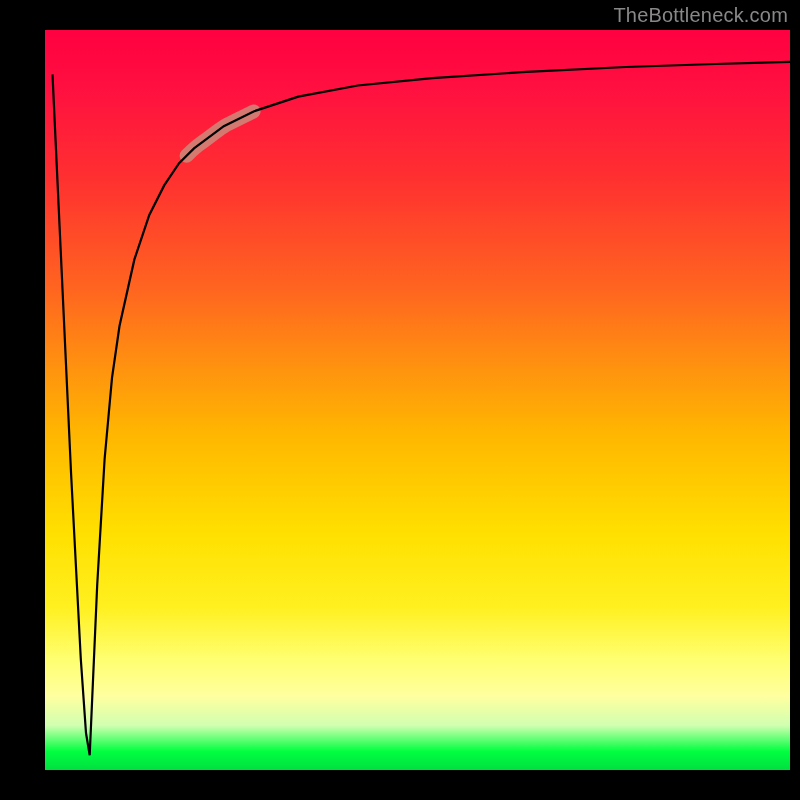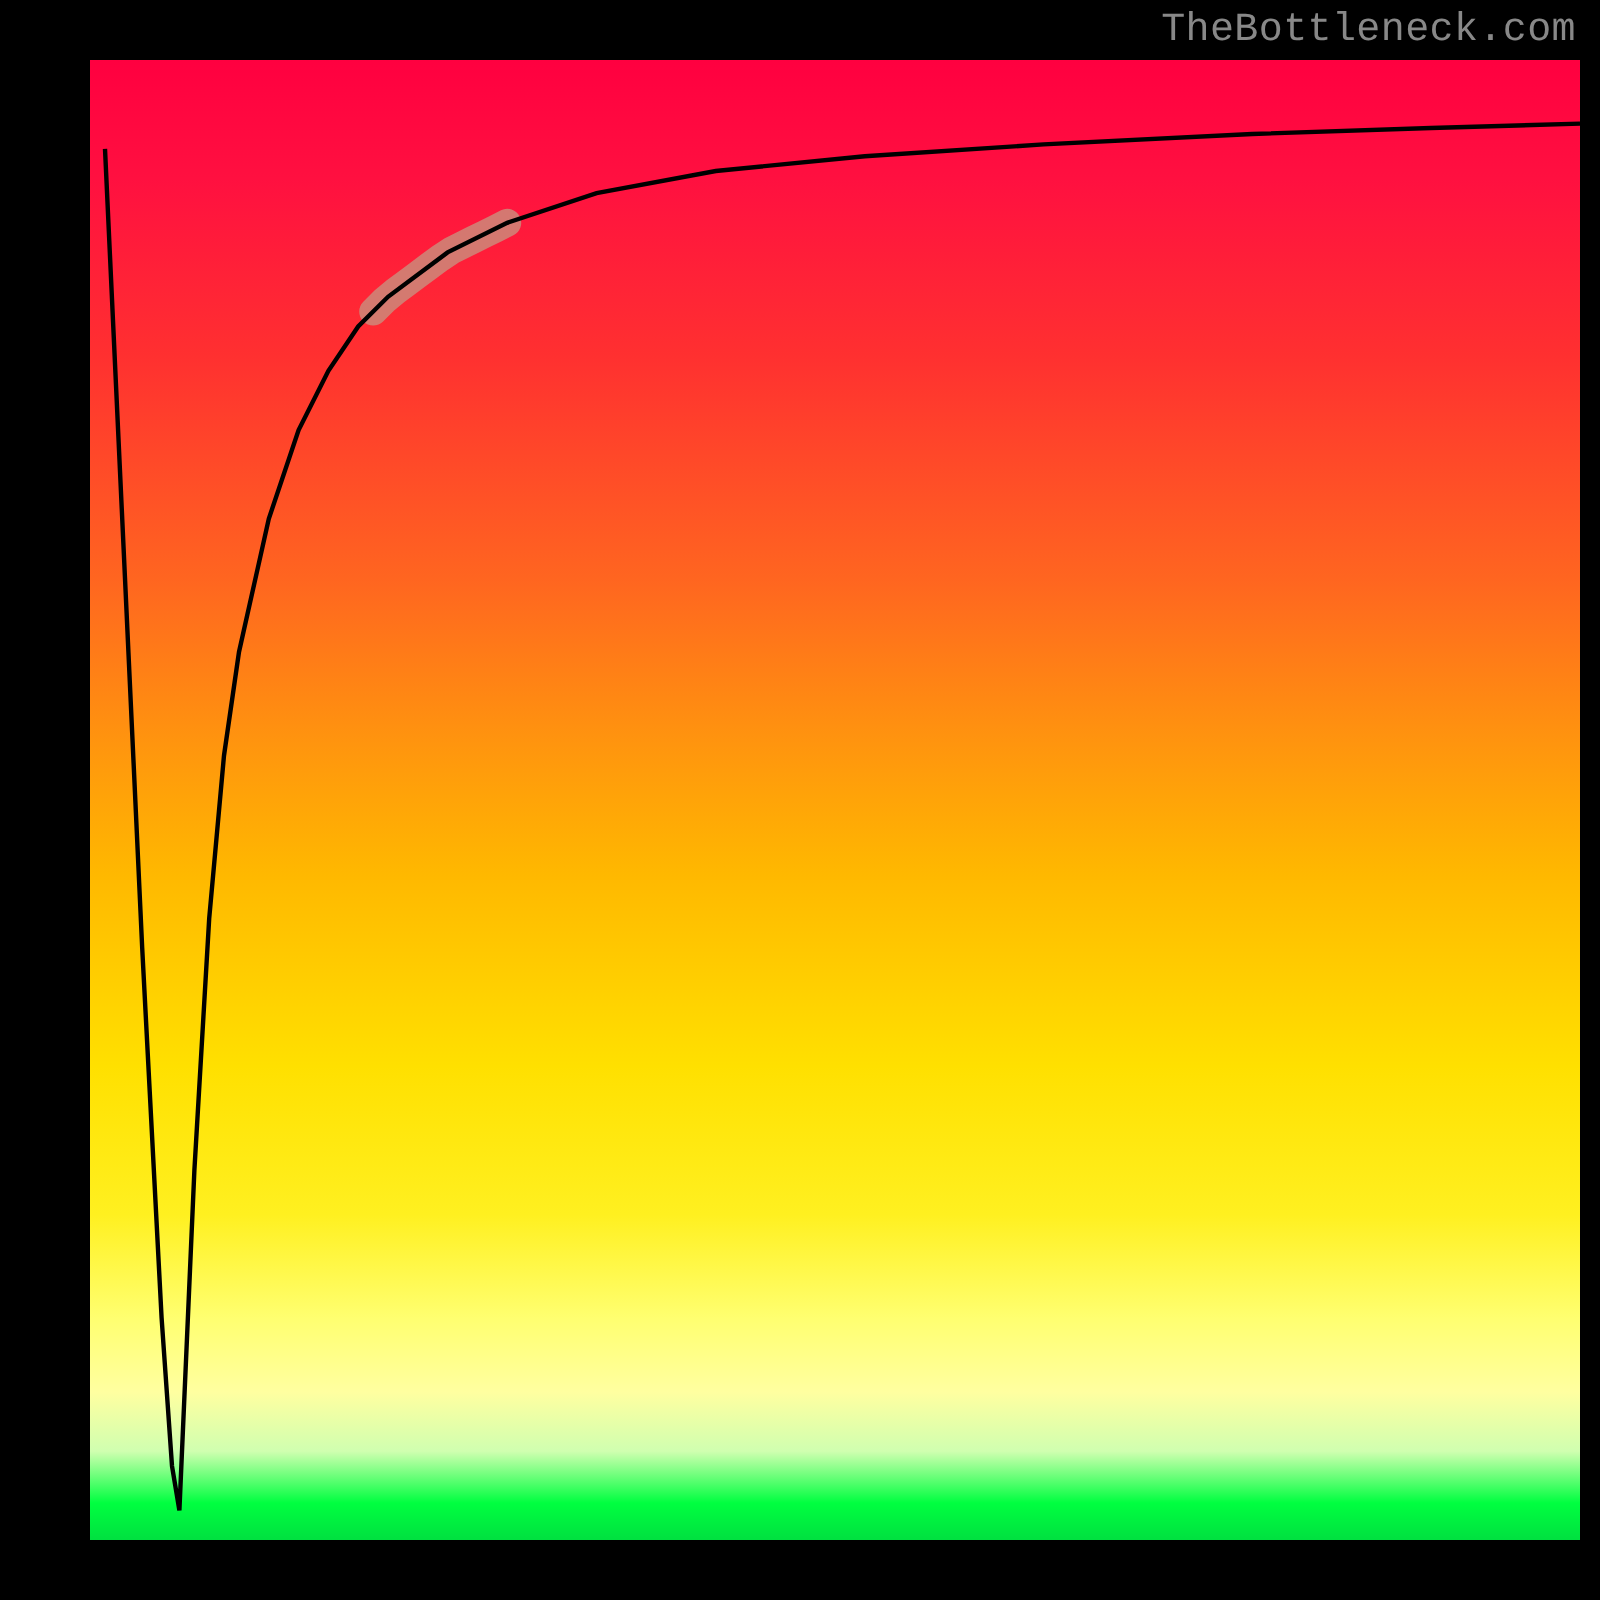--- a/index.html
+++ b/index.html
@@ -56,21 +56,20 @@
     pointer-events: none;
   }
   .watermark {
     position: absolute;
     top: 4px;
     right: 12px;
     color: #888888;
     font-size: 20px;
     font-weight: 400;
     letter-spacing: 0.2px;
-    font-family: Liberation Mono, monospace;
   }
   .highlight-segment {
     stroke: #cc8a7a;
     stroke-width: 14;
     stroke-linecap: round;
     fill: none;
     opacity: 0.85;
   }
   .main-curve {
     stroke: #000;

